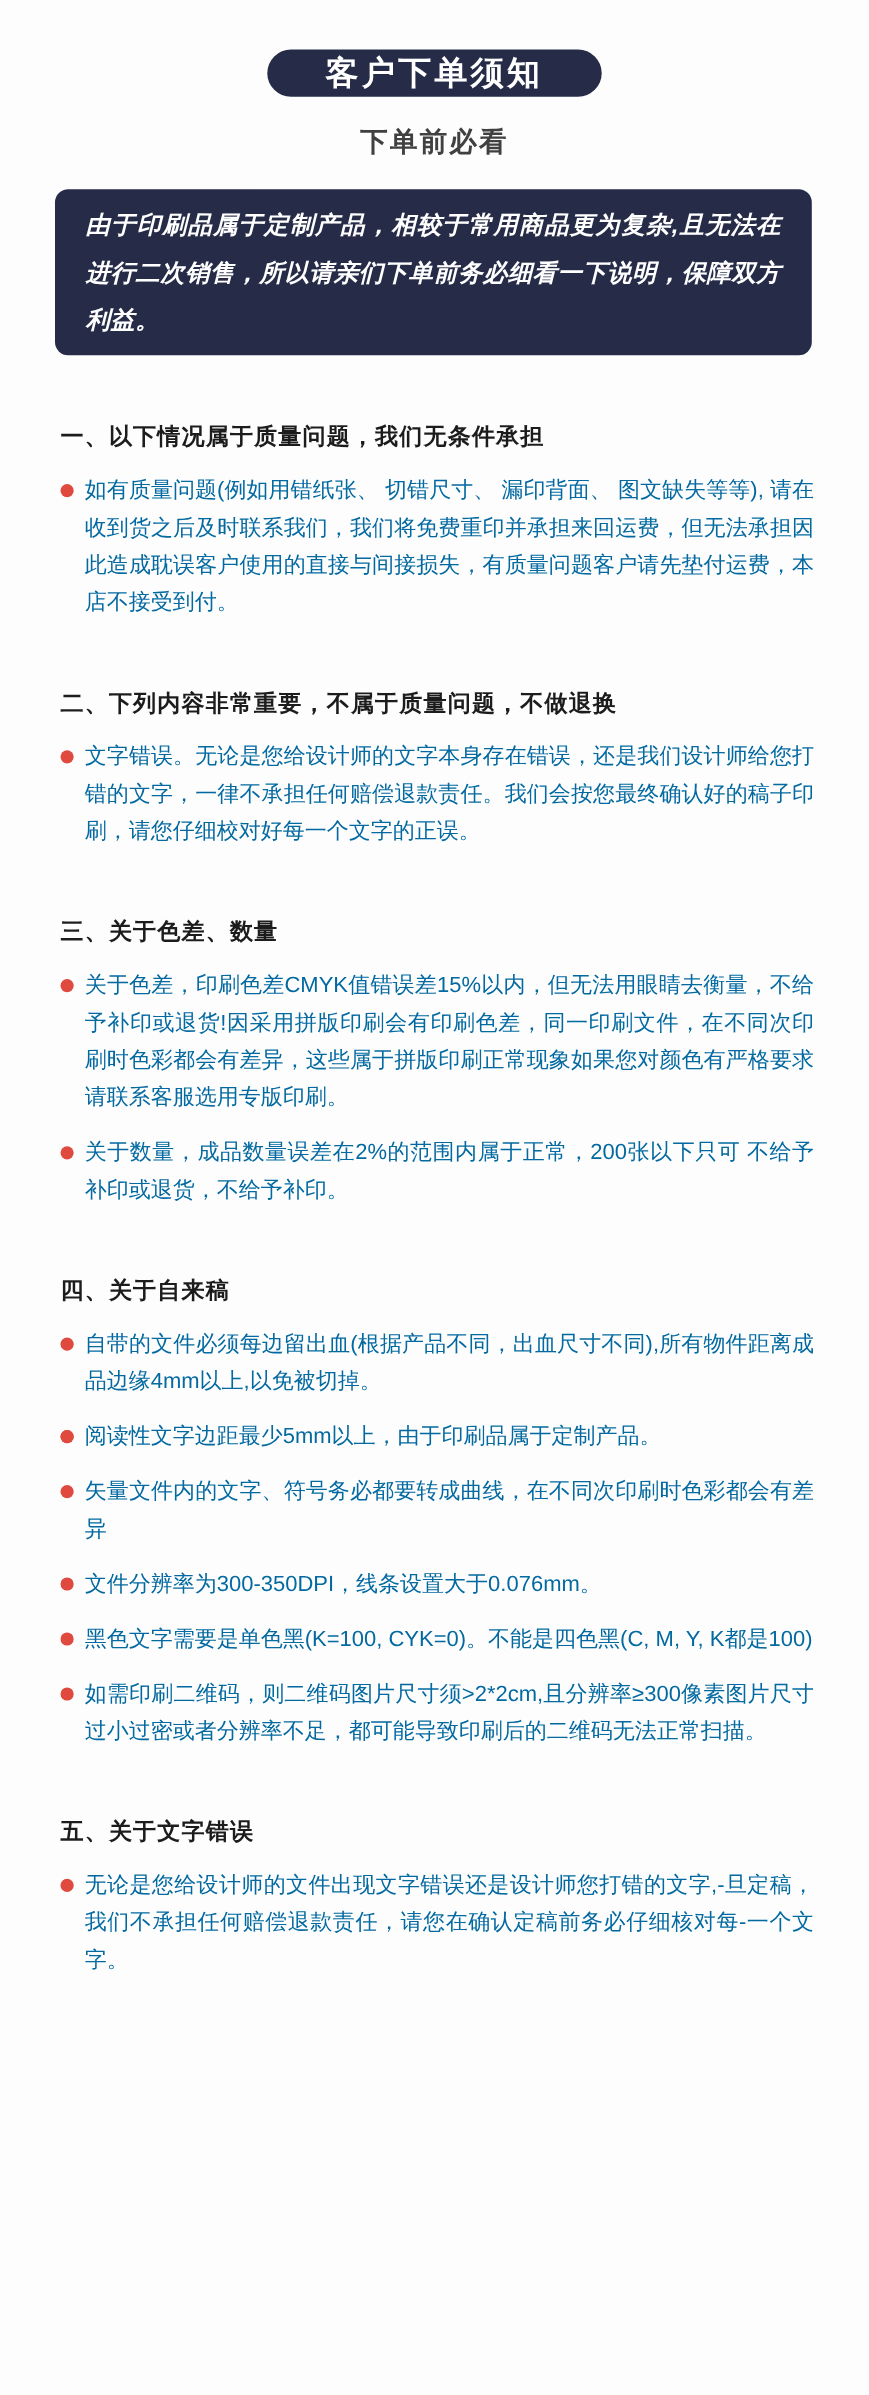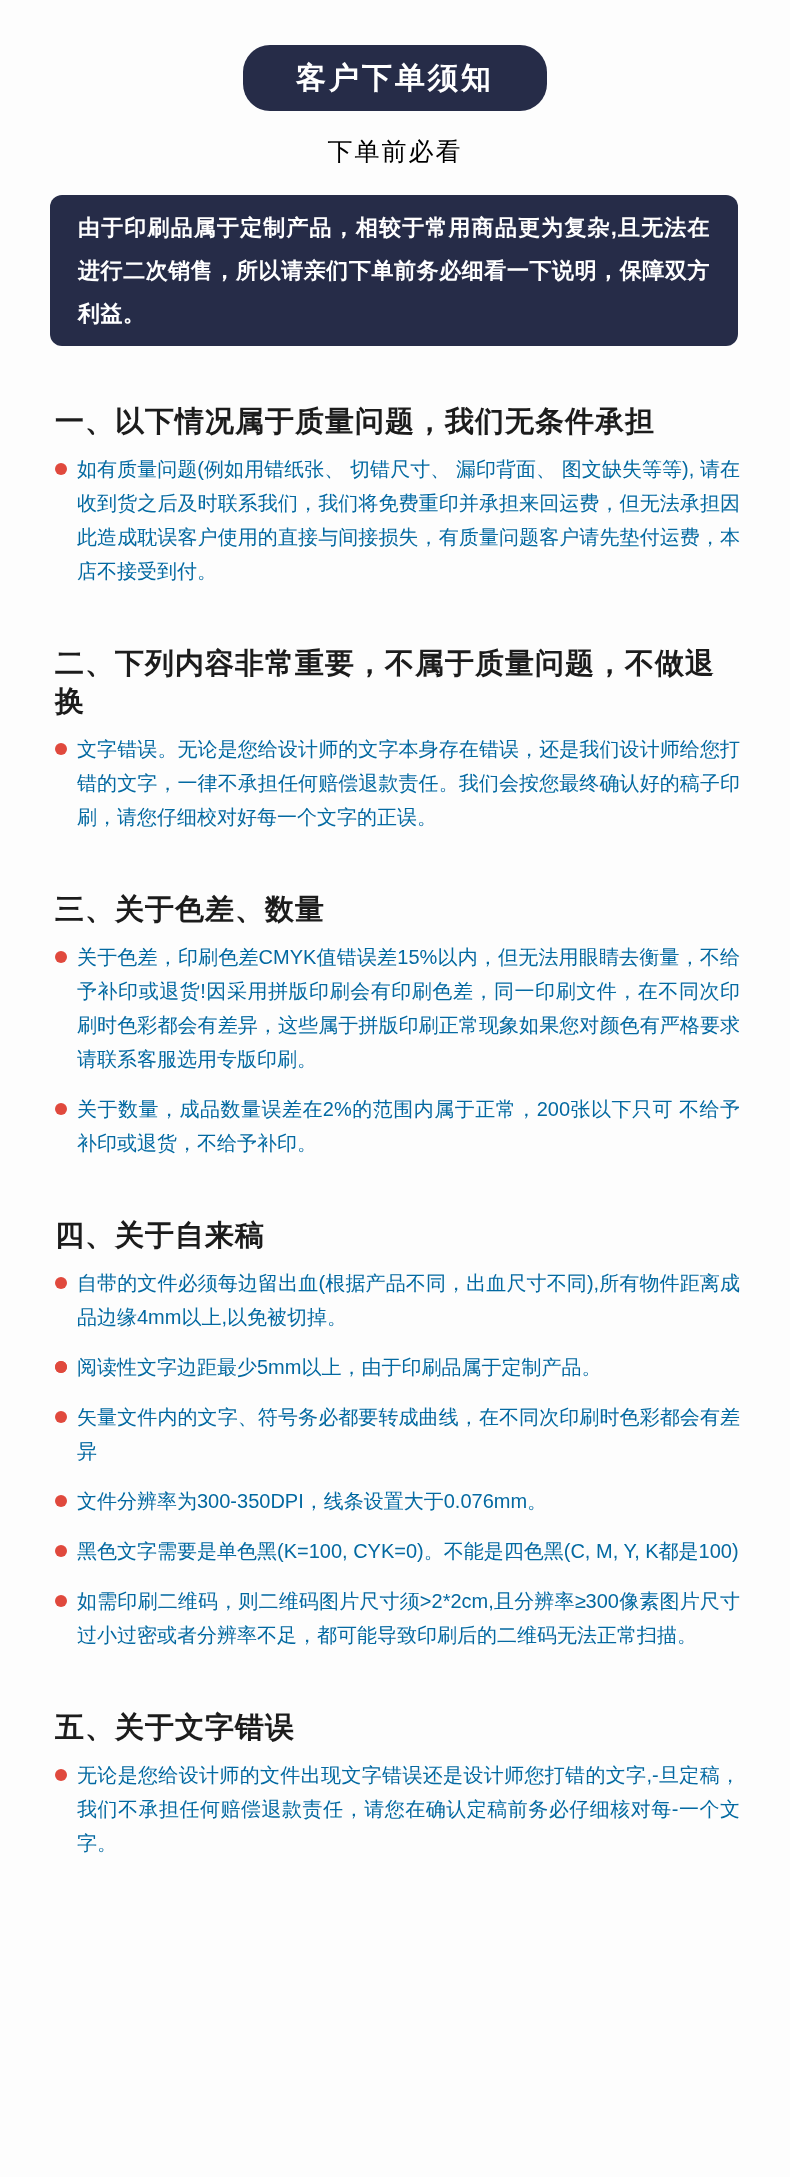--- a/index.html
+++ b/index.html
@@ -8,55 +8,56 @@
     width: 790px;
     min-height: 2177px;
     margin: 0 auto;
     font-family: "Liberation Sans", "DejaVu Sans", sans-serif;
     background: #fdfdfd;
     overflow-x: hidden;
   }
   .page { width: 790px; padding-top: 45px; padding-bottom: 40px; }
 
   .top-badge {
-    width: 304px; height: 66px;
+    width: 304px; height: 43px;
     margin: 0 auto;
     background: #262c48;
     border-radius: 27px;
     display: flex; align-items: center; justify-content: center;
     color: #ffffff;
     font-size: 30px; font-weight: bold;
     letter-spacing: 3px;
   }
   .subtitle {
     margin-top: 24px;
     text-align: center;
     font-size: 25px;
-    font-weight: 400;
-    color: #000000;
+    font-weight: 700;
+    color: #404040;
     letter-spacing: 2px;
   }
   .notice-box {
     width: 688px;
     margin: 27px auto 0 50px;
     background: #262c48;
     border-radius: 12px;
     padding: 11px 28px;
     color: #ffffff;
     font-size: 22px;
     font-weight: bold;
     line-height: 43px;
     text-align: justify;
     letter-spacing: 0.5px;
+    font-style: italic;
   }
 
   .section { margin-left: 55px; margin-right: 50px; }
   .section h2 {
     margin-top: 56px;
-    font-size: 29px;
+    font-size: 21px;
     font-weight: 800;
     color: #1c1c1c;
     letter-spacing: 1px;
     line-height: 38px;
   }
   .section:first-of-type h2 { margin-top: 52px; }
   .section ul {
     list-style: none;
     margin-top: 12px;
   }

